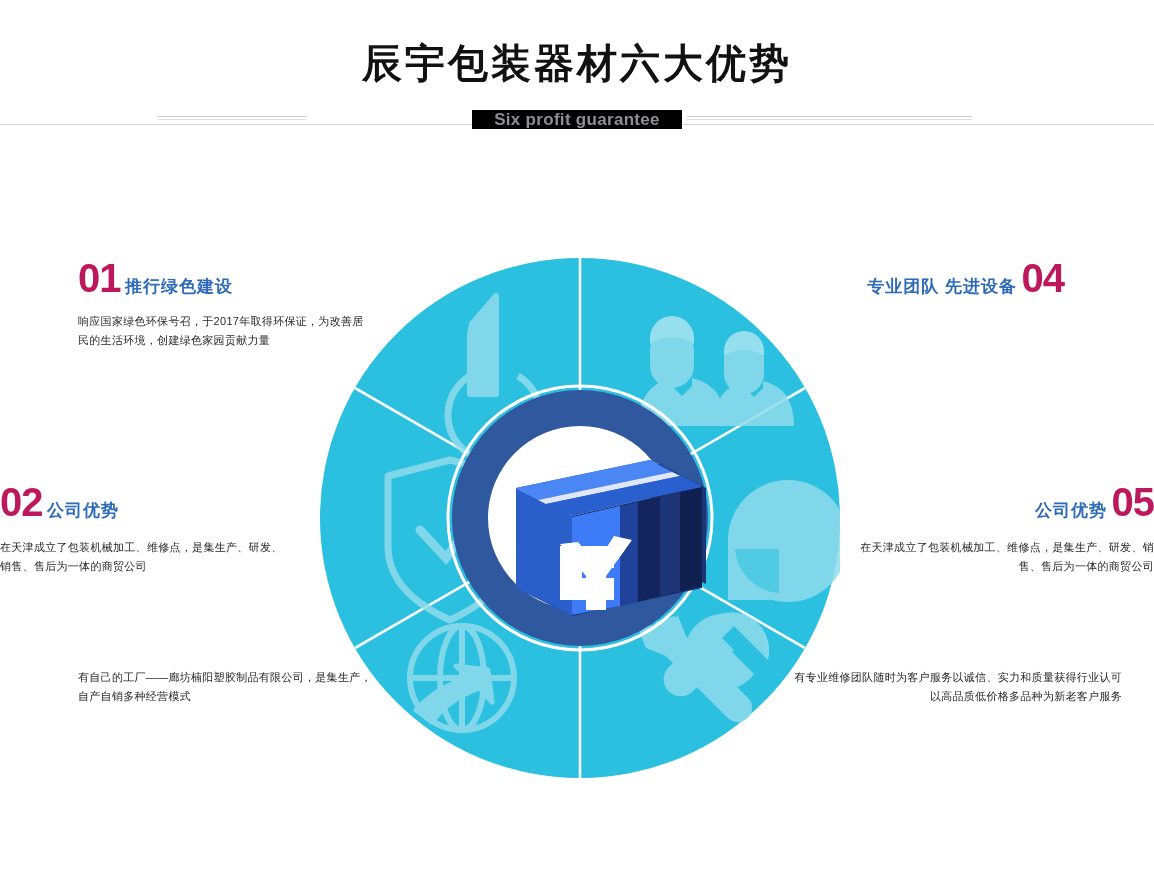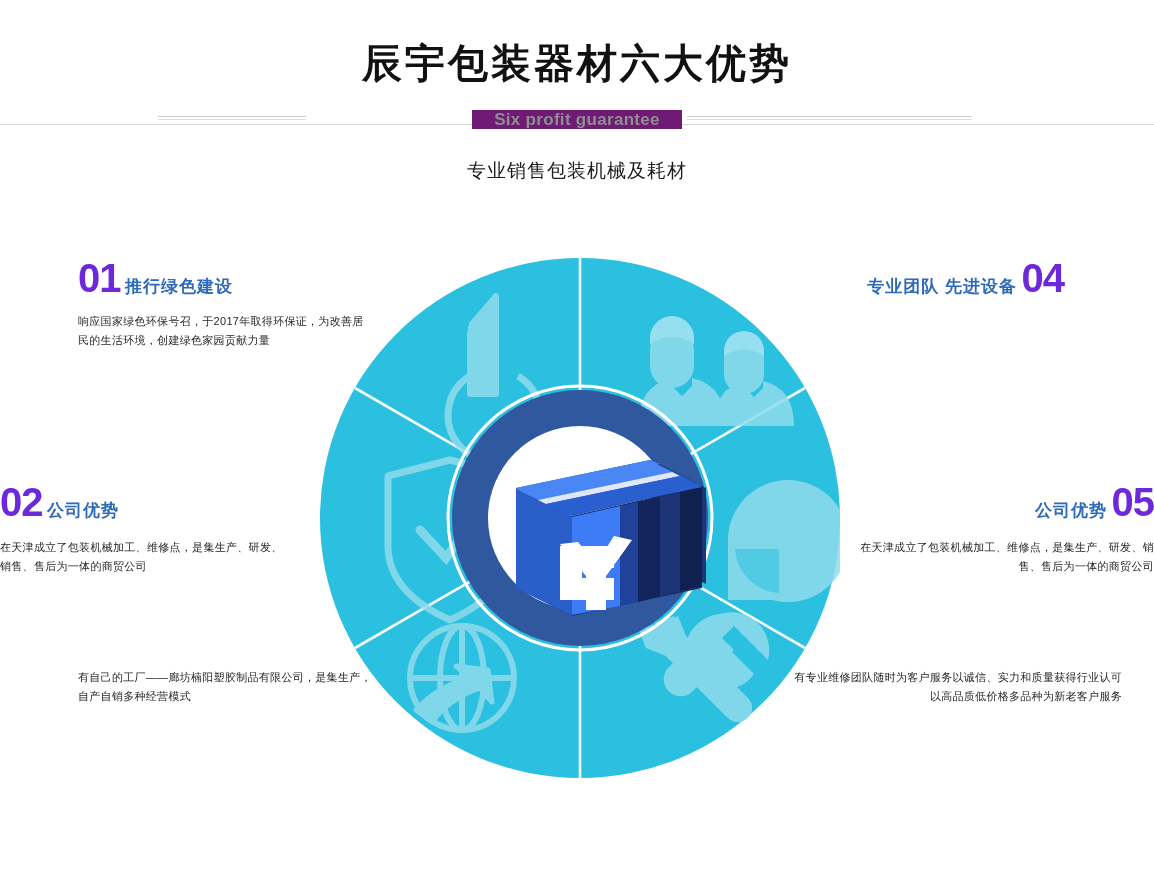--- a/index.html
+++ b/index.html
@@ -28,40 +28,40 @@
   #rule-right-a { position:absolute; left:687px; top:116px; width:285px; height:1px; background:#c9cbcd; }
   #rule-right-b { position:absolute; left:687px; top:119px; width:285px; height:1px; background:#dcdee0; }
 
   #subtitle-en {
     position:absolute; left:0; top:110px; width:1154px;
     text-align:center;
     font-size:17px; color:#8d8f92; font-weight:600;
     letter-spacing:.3px;
   }
   #subtitle-en span {
-    background:#701a75; padding:0 22px;
+    background:#000000; padding:0 22px;
   }
   #subtitle-cn {
     position:absolute; left:0; top:158px; width:1154px;
     text-align:center;
     font-size:19px; color:#1d1d1d;
     letter-spacing:1px;
   }
 
   
   #wheel {
     position:absolute; left:320px; top:258px; width:520px; height:520px;
   }
   #wheel svg { display:block; }
 
   
   .item { position:absolute; }
   .item-head { white-space:nowrap; line-height:1; }
   .num {
-    font-size:40px; font-weight:bold; color:#6d28d9;
+    font-size:40px; font-weight:bold; color:#be185d;
     letter-spacing:-1px;
   }
   .lbl {
     font-size:17px; font-weight:bold; color:#2d6ab7;
     letter-spacing:1px;
   }
   .desc {
     font-size:11px; color:#262626; line-height:1.75;
     letter-spacing:.3px;
   }
@@ -89,21 +89,20 @@
   <div id="rule-full"></div>
   <div id="rule-left-a"></div>
   <div id="rule-left-b"></div>
   <div id="rule-right-a"></div>
   <div id="rule-right-b"></div>
 
   <div id="subtitle-en">
     <span>Six profit guarantee</span>
   </div>
 
-  <div id="subtitle-cn">专业销售包装机械及耗材</div>
 </div>
 
 <div id="wheel">
 <svg width="520" height="520" viewBox="0 0 520 520" xmlns="http://www.w3.org/2000/svg">
   <defs>
     <clipPath id="wheelClip">
           <circle cx="260" cy="260" r="260"></circle>
         </clipPath>
   </defs>
 

